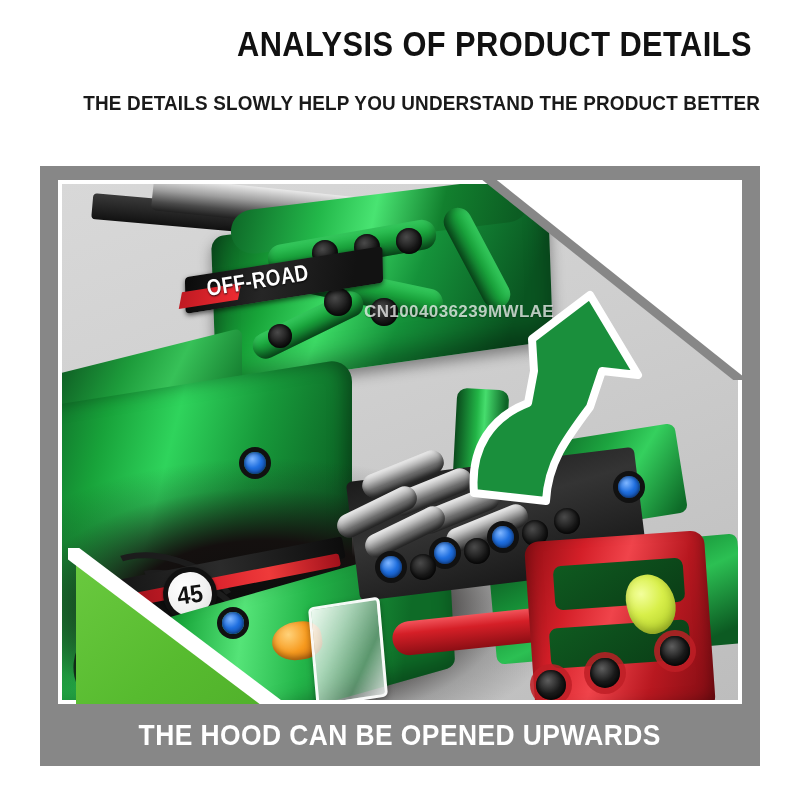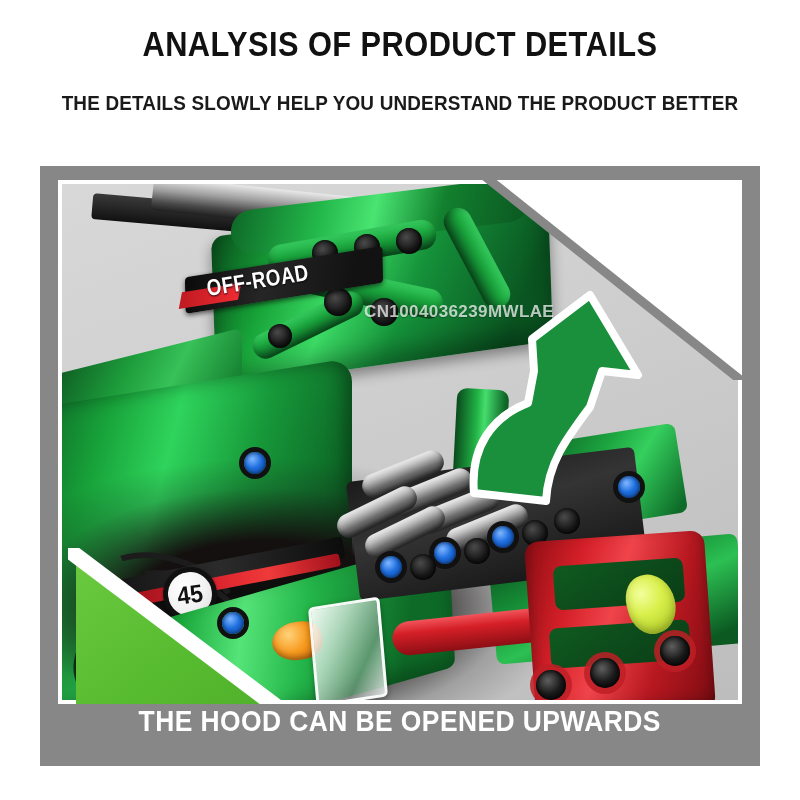--- a/index.html
+++ b/index.html
@@ -15,21 +15,21 @@
   #page {
     position:relative;
     width:800px; height:800px;
     background:#ffffff;
   }
 
   
   .headings {
     position:absolute;
     left:0; top:0; width:800px;
-    text-align:center;
+    text-align:right;
   }
   #title {
     font-family:"Liberation Sans", sans-serif;
     font-weight:bold;
     font-size:35px;
     letter-spacing:0.5px;
     color:#111111;
     margin-top:24px;
     transform:scaleX(0.88);
     white-space:nowrap;
@@ -369,21 +369,21 @@
     right:0; top:0;
     width:260px; height:200px;
     z-index:8;
   }
 
   
   #caption {
     position:absolute;
     left:0; bottom:0;
     width:720px; height:62px;
-    display:flex; align-items:flex-start; justify-content:center;
+    display:flex; align-items:center; justify-content:center;
   }
   #caption-text {
     font-family:"Liberation Sans", sans-serif;
     font-weight:bold;
     font-size:30px;
     color:#ffffff;
     letter-spacing:0.5px;
     transform:scaleX(0.88);
     white-space:nowrap;
   }

